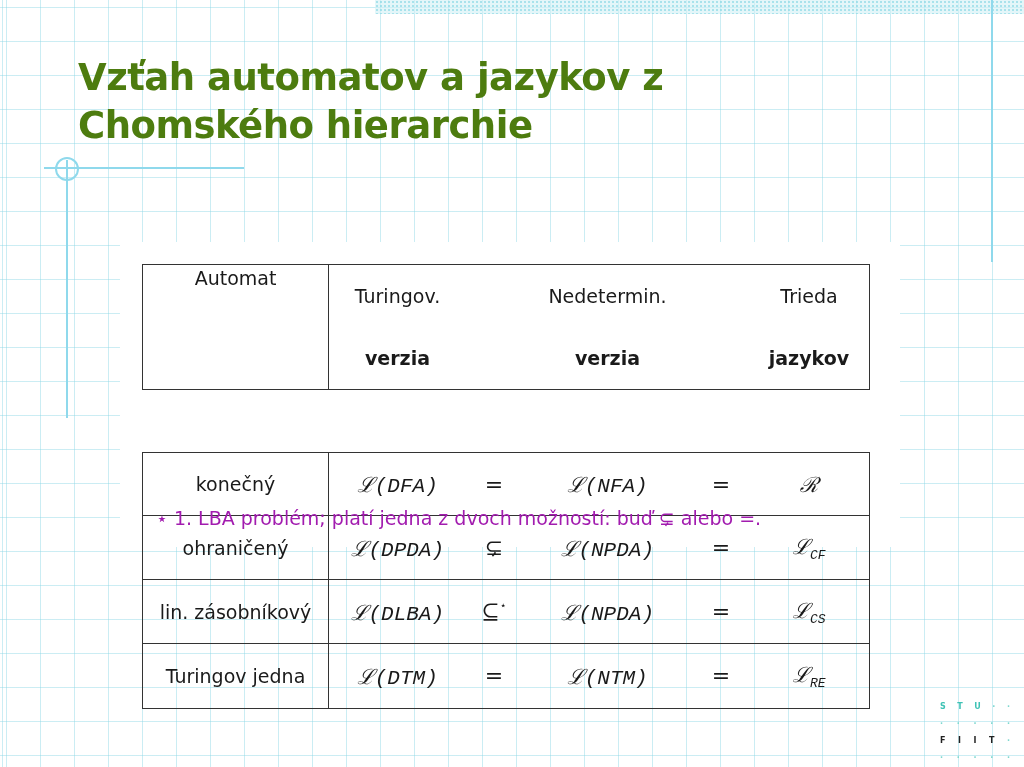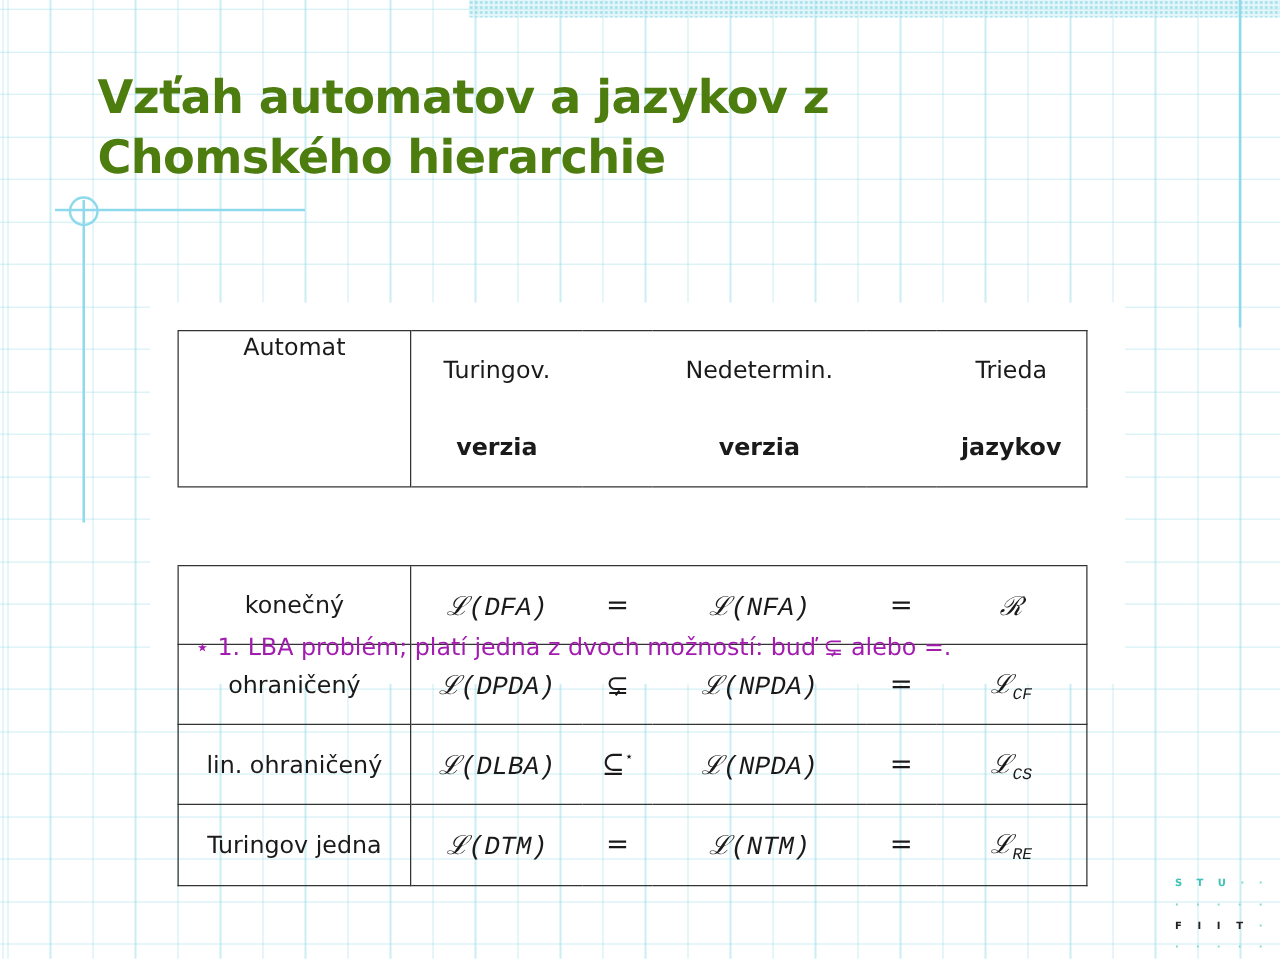--- a/index.html
+++ b/index.html
@@ -110,21 +110,21 @@
   </tr>
   <tr class="row">
     <td class="c0">ohraničený</td>
     <td class="math">ℒ(DPDA)</td>
     <td class="rel">⊊</td>
     <td class="math">ℒ(NPDA)</td>
     <td class="rel">=</td>
     <td class="math clast"><span>ℒ</span><sub>CF</sub></td>
   </tr>
   <tr class="row">
-    <td class="c0">lin. ohraničený</td>
+    <td class="c0">lin. zásobníkový</td>
     <td class="math">ℒ(DLBA)</td>
     <td class="rel"><span>⊆</span><span class="star">⋆</span></td>
     <td class="math">ℒ(NPDA)</td>
     <td class="rel">=</td>
     <td class="math clast"><span>ℒ</span><sub>CS</sub></td>
   </tr>
   <tr class="row">
     <td class="c0">Turingov jedna</td>
     <td class="math">ℒ(DTM)</td>
     <td class="rel">=</td>

